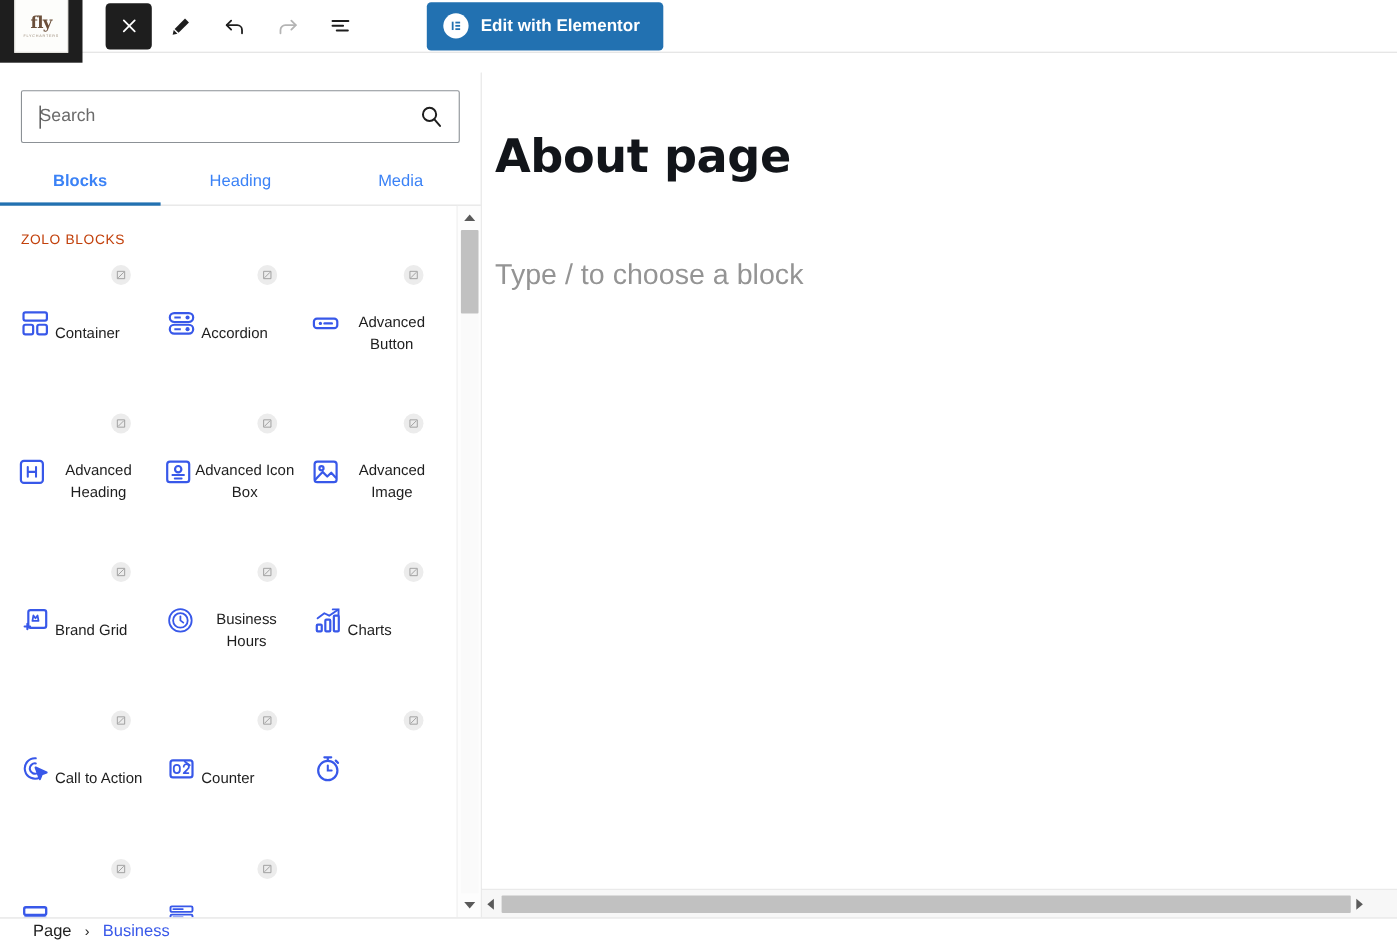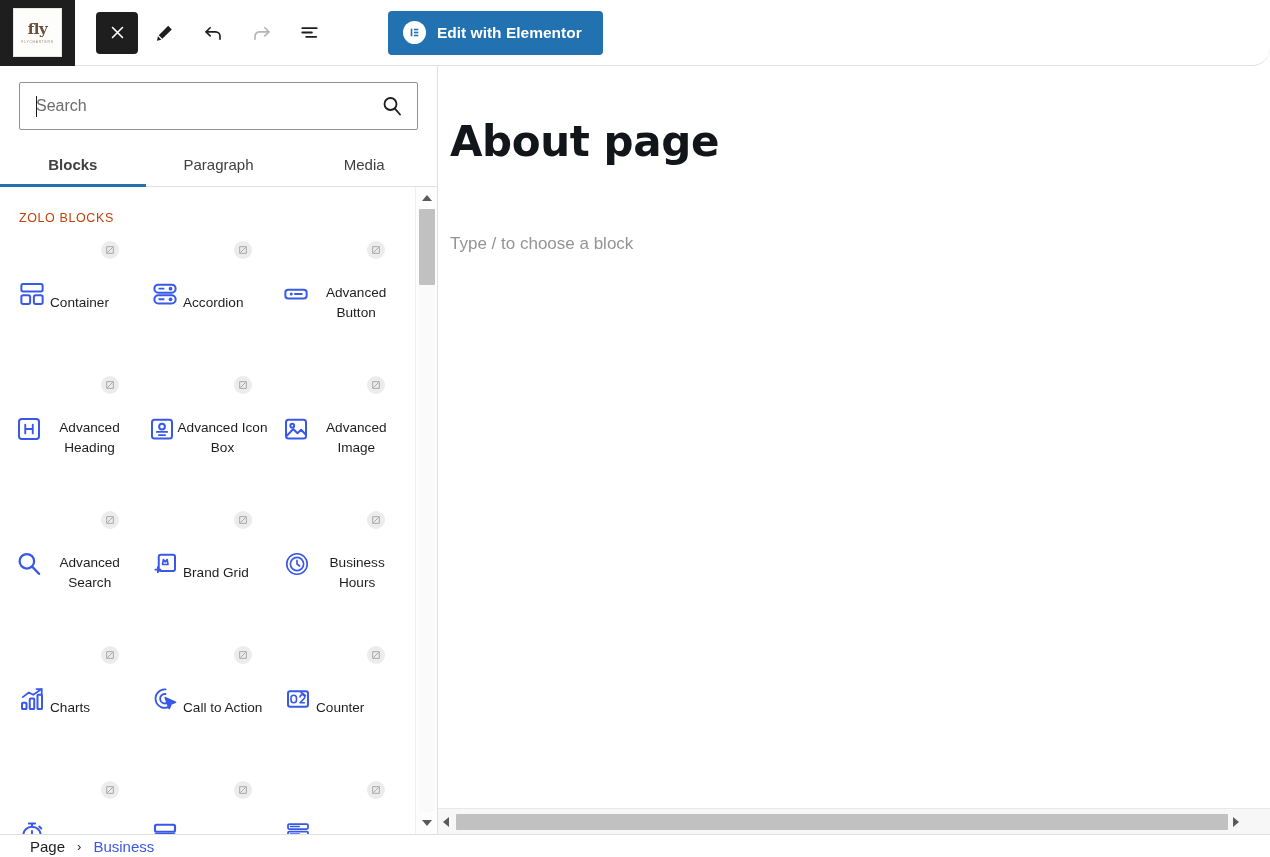--- a/index.html
+++ b/index.html
@@ -6,24 +6,24 @@
   html, body {
     width: 1270px; height: 857px;
     font-family: "Liberation Sans", sans-serif;
     background: #ffffff;
     overflow: hidden;
   }
   body { position: relative; }
 
   
   .header {
-    position: absolute; top: 0; left: 0; width: 1270px; height: 66px;
+    position: absolute; top: 0; left: 0; width: 1270px; height: 48px;
     background: #ffffff;
     border-bottom: 1px solid #e0e0e0;
-    display: flex; align-items: center; border-radius: 18px;
+    display: flex; align-items: center;
   }
   .logo-tile {
     width: 75px; height: 66px; background: #1e1e1e;
     display: flex; align-items: center; justify-content: center;
     flex: 0 0 75px;
   }
   .logo-img {
     width: 49px; height: 49px; background: #fdfdfb;
     border: 1px solid #e7e5e0;
     display: flex; flex-direction: column;
@@ -100,21 +100,21 @@
     width: 24px; height: 24px; cursor: pointer;
   }
   .search-icon svg { stroke: #1e1e1e; fill: none; stroke-width: 1.8; }
 
   .tabs {
     display: flex; margin-top: 15px;
     border-bottom: 1px solid #e0e0e0;
   }
   .tab {
     flex: 1; text-align: center; padding: 11px 0 13px;
-    font-size: 15px; color: #404040; cursor: pointer;
+    font-size: 15px; color: #3b82f6; cursor: pointer;
     position: relative; background: transparent; border: none;
     font-family: "Liberation Sans", sans-serif;
   }
   .tab.active { font-weight: 700; }
   .tab.active::after {
     content: ""; position: absolute; bottom: -1px; left: 0;
     width: 100%; height: 3px; background: #2271b1;
   }
 
   
@@ -188,21 +188,21 @@
     background: #ffffff; overflow: hidden;
   }
   .canvas-inner { padding: 52px 0 0 12px; }
   .post-title {
     font-family: "DejaVu Sans", sans-serif;
     font-size: 42px; font-weight: 700; color: #12151a;
     letter-spacing: -0.4px; line-height: 1.15;
   }
   .para-placeholder {
     margin-top: 68px;
-    font-size: 17px; color: #949494;
+    font-size: 26px; color: #949494;
     font-family: "Liberation Sans", sans-serif;
   }
 
   
   .hsb {
     position: absolute; left: 438px; top: 808px;
     width: 832px; height: 26px;
     background: #f7f7f7; border-top: 1px solid #e8e8e8;
     display: flex; align-items: center;
   }
@@ -300,21 +300,21 @@
         </svg>
       </span>
     </div>
   </div>
 
   <div class="tabs">
     <button class="tab active">
       <span>Blocks</span>
     </button>
     <button class="tab">
-      <span>Paragraph</span>
+      <span>Heading</span>
     </button>
     <button class="tab">
       <span>Media</span>
     </button>
   </div>
 
   <div class="blocklist-wrap">
     <div class="blocklist">
       <div class="cat-title">ZOLO BLOCKS</div>
       <div class="grid">
@@ -415,35 +415,20 @@
           <span class="bicon">
             <svg width="30" height="30" viewBox="0 0 24 24">
               <rect x="4" y="4.5" width="16" height="15" rx="2"></rect>
               <circle cx="9" cy="9.3" r="1.5"></circle>
               <path d="M4.6 17.5 L9.8 12 L13.2 15.4 L16.1 12.6 L19.5 16.2" stroke-linejoin="round" stroke-linecap="round"></path>
             </svg>
           </span>
           <span class="blabel">Advanced Image</span>
         </button>
 
-        <button class="bitem">
-          <span class="bbadge">
-            <svg width="10" height="10" viewBox="0 0 24 24">
-                <path d="M4 4h16v16H4z" fill="none" stroke="#9a9a9a" stroke-width="2"></path>
-                <path d="M6 18 L18 6" stroke="#9a9a9a" stroke-width="2"></path>
-              </svg>
-          </span>
-          <span class="bicon">
-            <svg width="30" height="30" viewBox="0 0 24 24">
-              <circle cx="10.3" cy="9.8" r="5.8" stroke-width="1.8"></circle>
-              <path d="M14.6 14.2 L20 19.8" stroke-width="2" stroke-linecap="round"></path>
-            </svg>
-          </span>
-          <span class="blabel">Advanced Search</span>
-        </button>
 
         <button class="bitem">
           <span class="bbadge">
             <svg width="10" height="10" viewBox="0 0 24 24">
                 <path d="M4 4h16v16H4z" fill="none" stroke="#9a9a9a" stroke-width="2"></path>
                 <path d="M6 18 L18 6" stroke="#9a9a9a" stroke-width="2"></path>
               </svg>
           </span>
           <span class="bicon">
             <svg width="30" height="30" viewBox="0 0 24 24">

